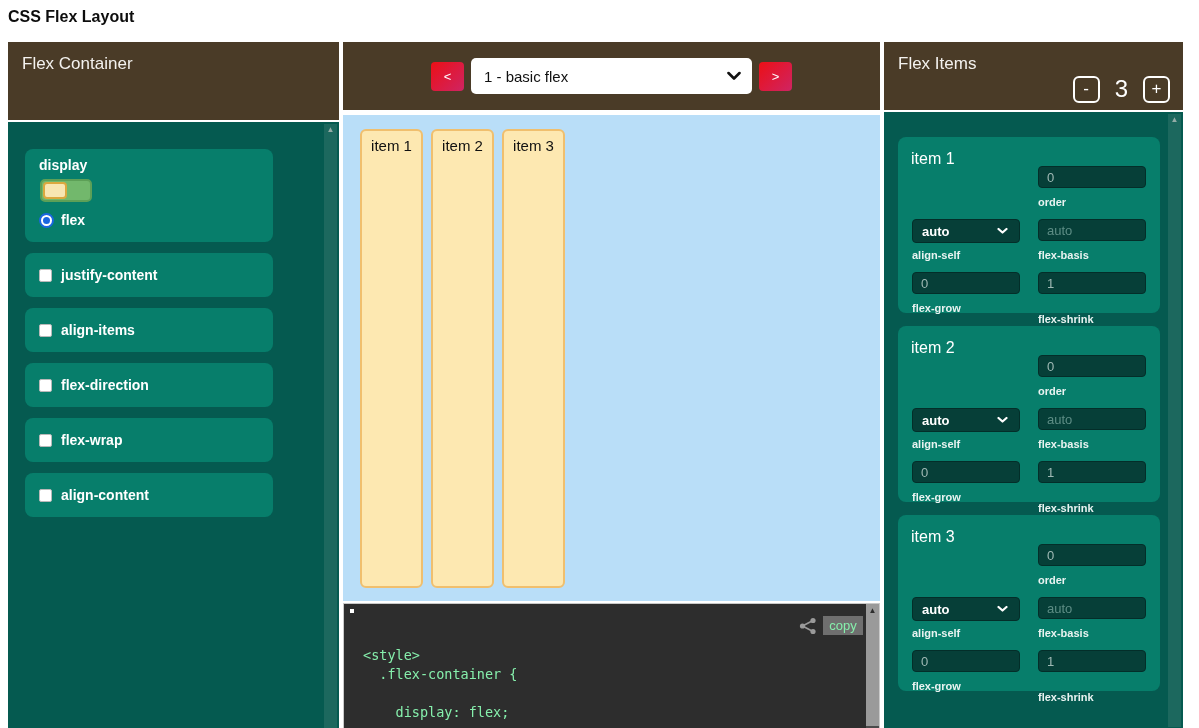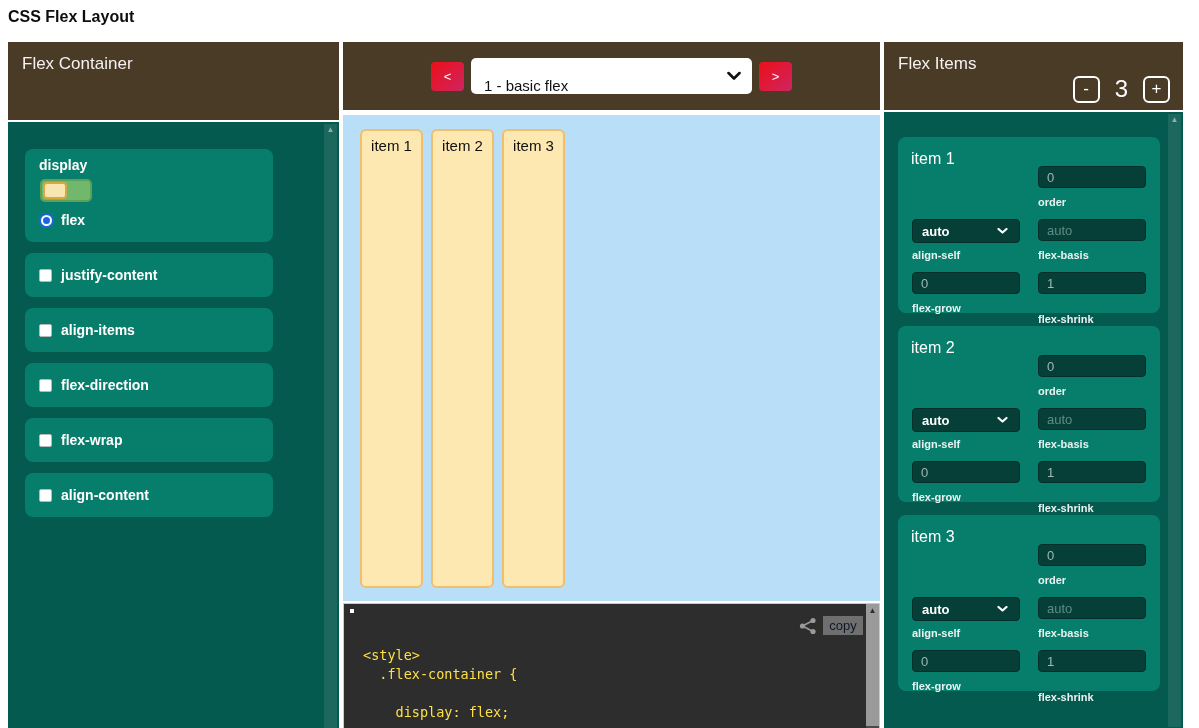--- a/index.html
+++ b/index.html
@@ -38,42 +38,42 @@
 
   .opt-card { height:44px; display:flex; align-items:center; padding:16px 14px; gap:9px; }
   .checkbox { width:13px; height:13px; background:#ffffff; border:1px solid #b9b9b9; border-radius:2px; flex:0 0 auto; }
   .opt-label { color:#fff; font-size:14px; font-weight:bold; }
 
   
   #mid-col .panel-header { height:68px; display:flex; align-items:center; justify-content:center; gap:7px; }
   .nav-btn { width:33px; height:29px; border:none; border-radius:4px; color:#fff; font-size:13px;
              background:linear-gradient(135deg,#ec1016,#cf2463); cursor:pointer; }
   .example-select { width:281px; height:36px; background:#ffffff; border-radius:5px; position:relative;
-                    display:flex; align-items:flex-end; }
+                    display:flex; align-items:center; }
   .example-select .sel-text { margin-left:13px; font-size:15px; color:#111; }
   .chev { position:absolute; right:11px; top:50%; transform:translateY(-50%); }
 
   
   .flex-preview { margin-top:5px; height:486px; background:#b9def8; padding:14px 14px 13px 17px;
                   display:flex; align-items:stretch; }
   .flex-item { width:63px; margin-right:8px; background:#fde8b1; border:2px solid #f0bf6e; border-radius:6px;
                text-align:center; padding-top:6px; font-size:15px; color:#111; }
 
   
   .code-block { margin-top:2px; height:160px; background:#2d2d2d; border:1px solid #c9c9c9; position:relative; }
   .code-dot { position:absolute; left:6px; top:5px; width:4px; height:4px; background:#ffffff; }
   .share-icon { position:absolute; right:62px; top:13px; }
   .copy-btn { position:absolute; right:16px; top:12px; width:40px; height:19px; background:#6f6f6f;
-              color:#0f172a; border:none; border-radius:0; font-size:13px; line-height:18px;
+              color:#86efac; border:none; border-radius:0; font-size:13px; line-height:18px;
               font-family:"Liberation Sans", sans-serif; cursor:pointer; }
   .code-sb { position:absolute; right:0; top:0; bottom:0; width:13px; background:#4a4a4a; }
   .code-sb .thumb { position:absolute; left:0; top:0; width:13px; height:122px; background:#9a9a9a;
                     text-align:center; color:#2d2d2d; font-size:8px; line-height:13px; }
   .code-pre { position:absolute; left:19px; top:42px; font-family:"DejaVu Sans Mono", monospace;
-              font-size:13.5px; line-height:19px; color:#fde047; white-space:pre; }
+              font-size:13.5px; line-height:19px; color:#86efac; white-space:pre; }
 
   
   #right-col .panel-header { height:68px; }
   .counter { position:absolute; right:13px; top:33px; display:flex; align-items:center; gap:15px; }
   .count-btn { width:27px; height:27px; background:transparent; border:2px solid #ffffff; border-radius:6px;
                color:#ffffff; font-size:17px; line-height:22px; cursor:pointer; }
   .count-num { color:#ffffff; font-size:24px; }
 
   #right-col .panel-body { padding-top:25px; }
   .icard { position:relative; margin:0 0 13px 14px; width:262px; height:176px; background:#077e6b; border-radius:8px; }

